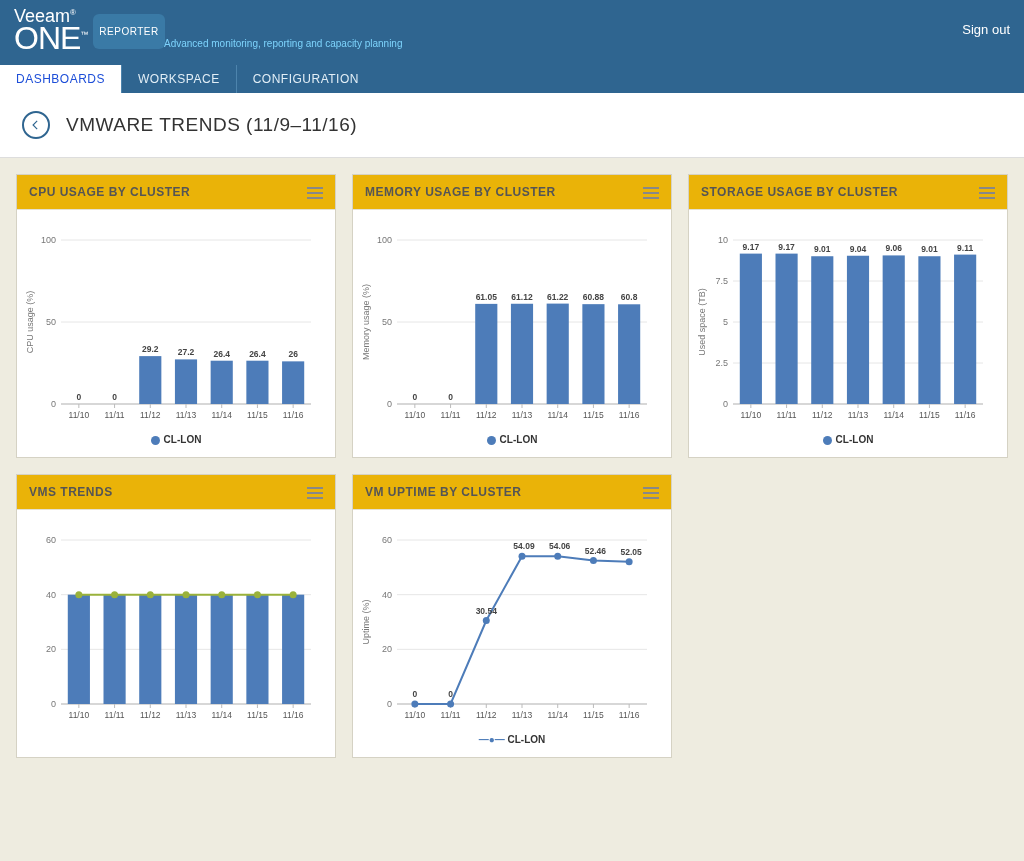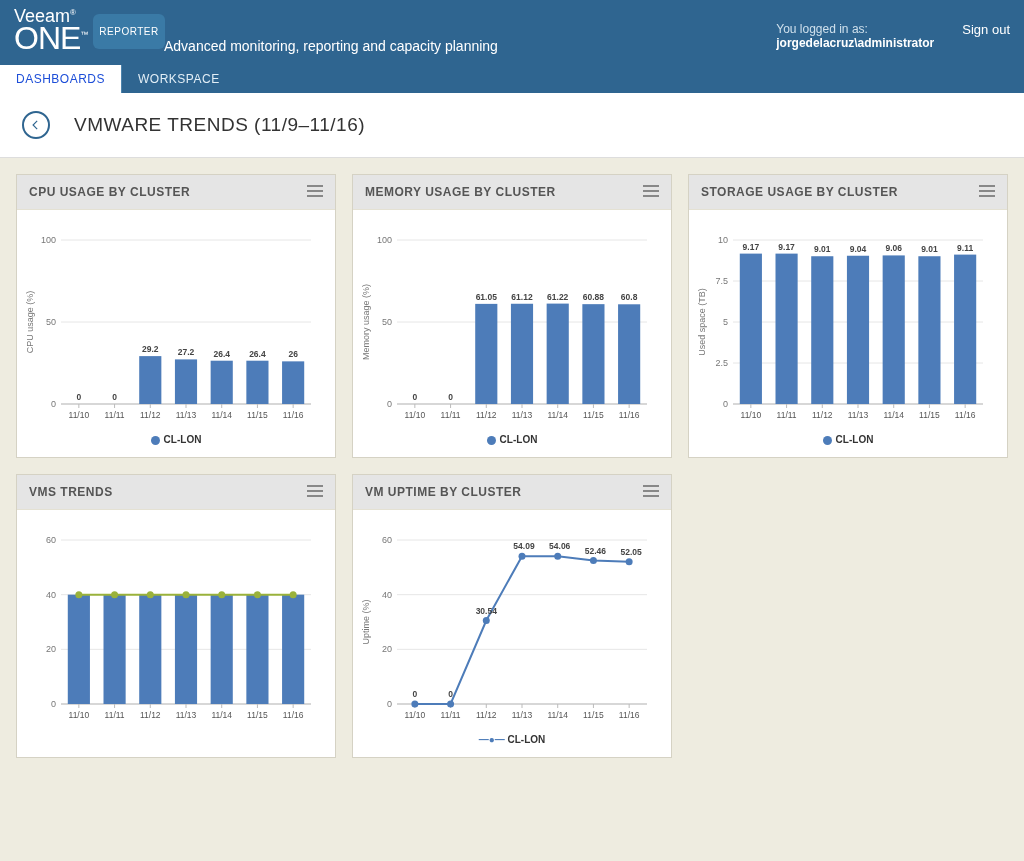--- a/index.html
+++ b/index.html
@@ -4,36 +4,36 @@
 <style>
   * { box-sizing: border-box; margin: 0; padding: 0; font-family: "Segoe UI", Arial, sans-serif; }
   body { background: #eeece0; width: 1024px; }
   .header { background: #2f6590; color: #fff; height: 93px; position: relative; }
   .brand { position: absolute; left: 14px; top: 8px; display: flex; align-items: flex-end; }
   .brand-logo { line-height: 0.9; font-weight: 300; font-size: 26px; letter-spacing: -1px; }
   .brand-logo .veeam { font-size: 18px; letter-spacing: 0; display:block; }
   .brand-logo .one { font-size: 32px; font-weight: 400; }
   .brand-logo sup { font-size: 8px; }
   .reporter-badge { background:#3a7aa6; margin-left:6px; padding: 12px 6px; font-size: 10px; letter-spacing: 0.5px; border-radius: 6px; align-self: flex-start; margin-top: 6px; }
-  .tagline { position: absolute; left: 164px; top: 38px; font-size: 14px; color:#ffffff; }
+  .tagline { position: absolute; left: 164px; top: 38px; font-size: 10px; color:#7dd3fc; }
   .userbox { position:absolute; right: 14px; top: 22px; font-size: 12px; text-align:left; display:flex; align-items:flex-start; gap: 28px; }
   .userbox .u1 { color:#cfe0ec; }
   .userbox .u2 { font-weight: bold; color: #fff; }
   .signout { font-size: 13px; color: #fff; cursor:pointer; }
   .tabs { position:absolute; bottom:0; left:0; display:flex; }
   .tab { padding: 7px 16px; font-size: 12px; letter-spacing: 0.5px; color:#e2eef6; border-right: 1px solid #4d84ad; cursor:pointer; }
   .tab:last-child { border-right:none;}
   .tab.active { background:#fff; color:#1d4ed8; }
-  .titlebar { background: #fff; border-bottom: 1px solid #ddd; padding: 18px 22px; display:flex; align-items:center; gap: 24px; }
+  .titlebar { background: #fff; border-bottom: 1px solid #ddd; padding: 18px 22px; display:flex; align-items:center; gap: 16px; }
   .back-btn { width:28px; height:28px; border:2px solid #2f6590; border-radius:50%; display:flex; align-items:center; justify-content:center; cursor:pointer; }
   .back-btn svg { width:14px; height:14px; stroke:#2f6590; stroke-width:2; fill:none; }
   .page-title { font-size: 19px; font-weight:400; color:#333; letter-spacing:0.5px; }
   .grid { display:grid; grid-template-columns: 1fr 1fr 1fr; gap: 16px; padding: 16px; }
   .card { background:#fff; border:1px solid #d5d2c4; }
-  .card-head { background:#e5e5e5; border-bottom:1px solid #e4e1d3; padding:10px 12px; display:flex; justify-content:space-between; align-items:flex-start; }
+  .card-head { background:#eab308; border-bottom:1px solid #e4e1d3; padding:10px 12px; display:flex; justify-content:space-between; align-items:flex-end; }
   .card-title { font-size:12px; letter-spacing:0.5px; color:#555; font-weight:600; }
   .card-menu { width:16px; height:12px; display:flex; flex-direction:column; justify-content:space-between; cursor:pointer; }
   .card-menu span { height:2px; background:#888; }
   .card-body { padding: 10px 4px 6px 4px; }
   .chart-area { position:relative; }
   svg.chart { display:block; }
   .ylabel { font-size:9px; fill:#777; }
   .xlabel { font-size:8.5px; fill:#555; }
   .vlabel { font-size:8.5px; fill:#444; font-weight:600; }
   .axis-title { font-size:9px; fill:#777; }
@@ -48,29 +48,26 @@
 <div class="header">
   <div class="brand">
     <div class="brand-logo">
       <span class="veeam"><span>Veeam</span><sup>®</sup></span>
       <span class="one"><span>ONE</span><sup>™</sup></span>
     </div>
     <span class="reporter-badge">REPORTER</span>
   </div>
   <div class="tagline">Advanced monitoring, reporting and capacity planning</div>
   <div class="userbox">
-    <div>
-      <div class="u1">You logged in as:</div>
-      <div class="u2">jorgedelacruz\administrator</div>
-    </div>
     <div class="signout">Sign out</div>
   </div>
   <div class="tabs">
     <div class="tab active">DASHBOARDS</div>
     <div class="tab">WORKSPACE</div>
+    <div class="tab">CONFIGURATION</div>
   </div>
 </div>
 
 <div class="titlebar">
   <div class="back-btn">
     <svg viewBox="0 0 24 24">
         <path d="M14 5l-7 7 7 7"></path>
       </svg>
   </div>
   <div class="page-title">VMWARE TRENDS (11/9–11/16)</div>

